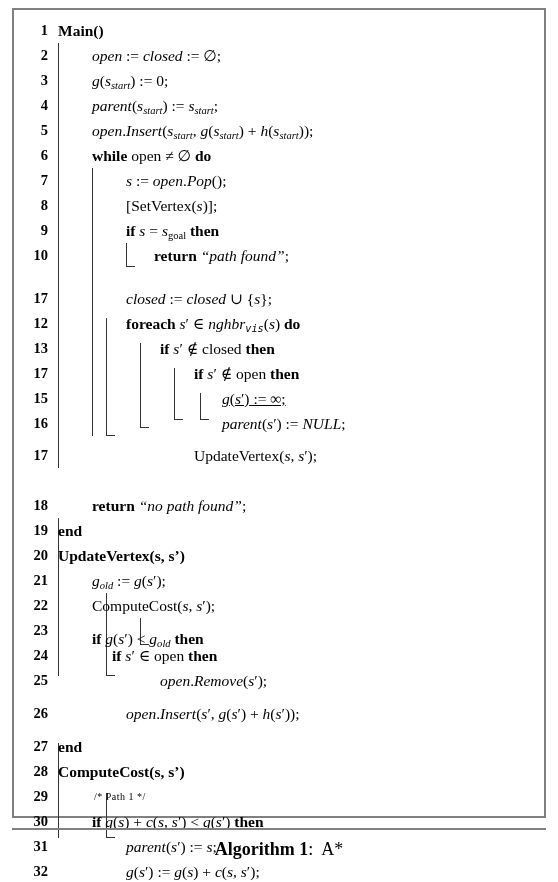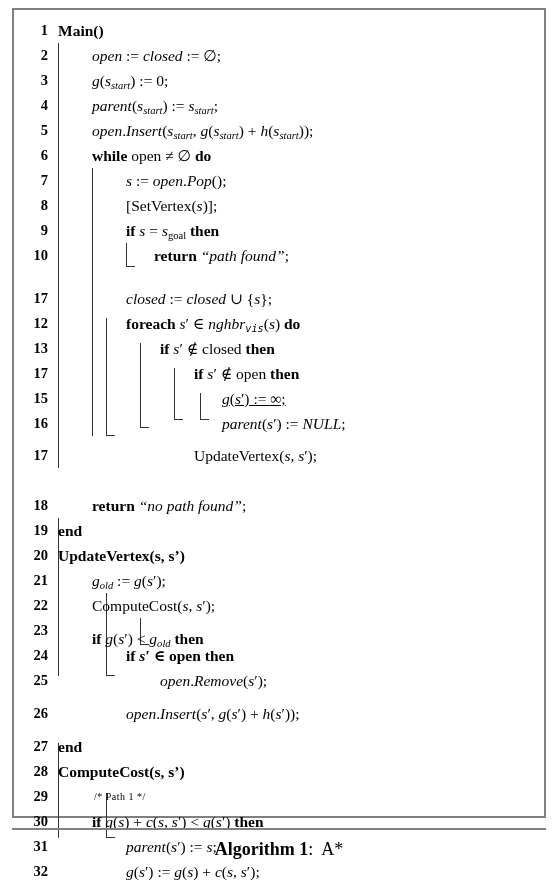--- a/index.html
+++ b/index.html
@@ -228,21 +228,21 @@
       <span class="code" style="left:78px;">ComputeCost(<i>s</i>, <i>s</i>′);</span>
     </div>
 
     <div class="ln" style="top:608px;">
       <span class="lnum">23</span>
       <span class="code" style="left:78px;margin-top:8px;"><b>if</b> <i>g</i>(<i>s</i>′) &lt; <i>g</i><span class="sb">old</span> <b>then</b></span>
     </div>
 
     <div class="ln" style="top:633px;">
       <span class="lnum">24</span>
-      <span class="code" style="left:112px;font-weight:bold;"><b>if</b> <i>s</i>′ ∈ open <b>then</b></span>
+      <span class="code" style="left:98px;"><b>if</b> <i>s</i>′ ∈ open <b>then</b></span>
     </div>
 
     <div class="ln" style="top:658px;">
       <span class="lnum">25</span>
       <span class="code" style="left:146px;"><i>open</i>.<i>Remove</i>(<i>s</i>′);</span>
     </div>
 
     <div class="ln" style="top:691px;">
       <span class="lnum">26</span>
       <span class="code" style="left:112px;"><i>open</i>.<i>Insert</i>(<i>s</i>′, <i>g</i>(<i>s</i>′) + <i>h</i>(<i>s</i>′));</span>

